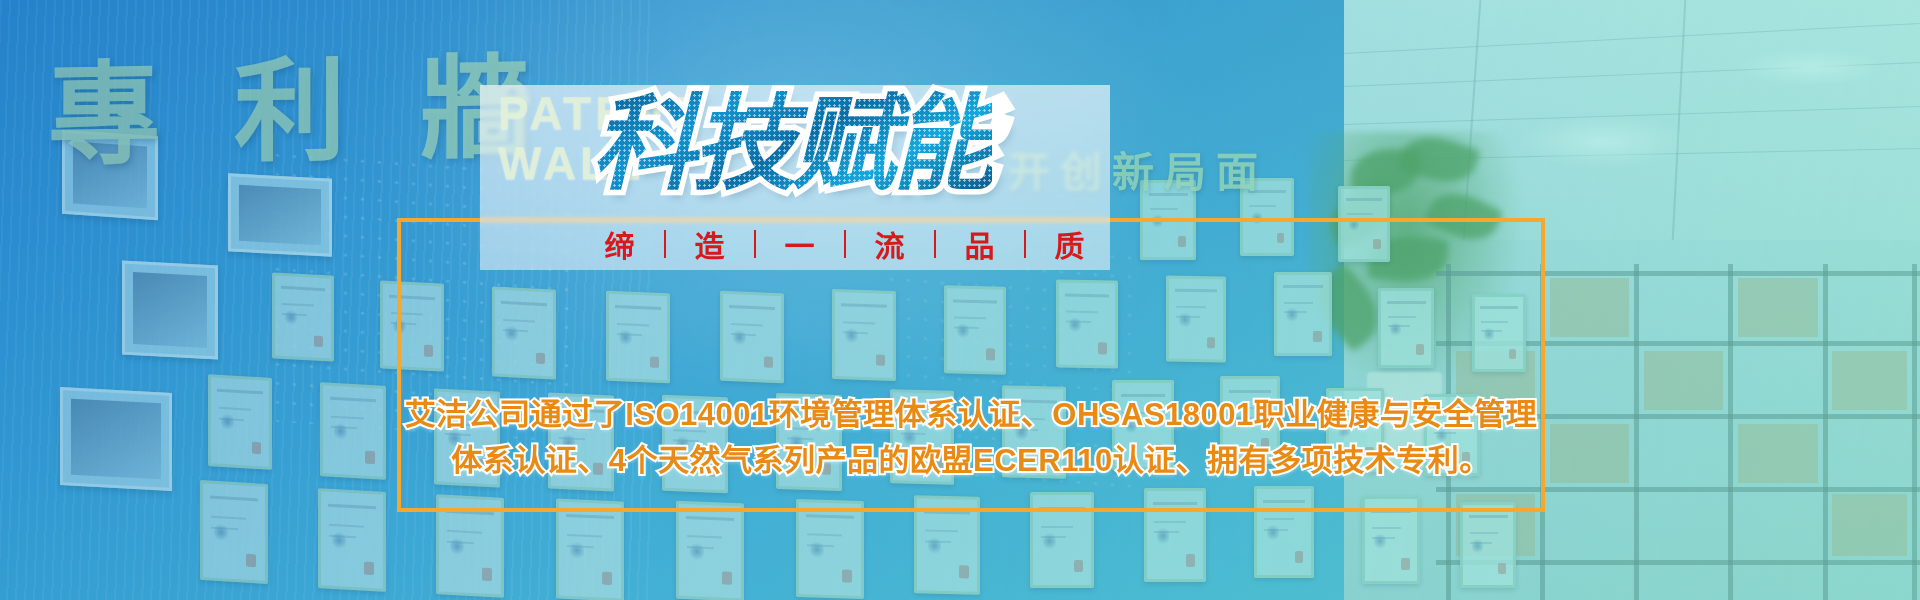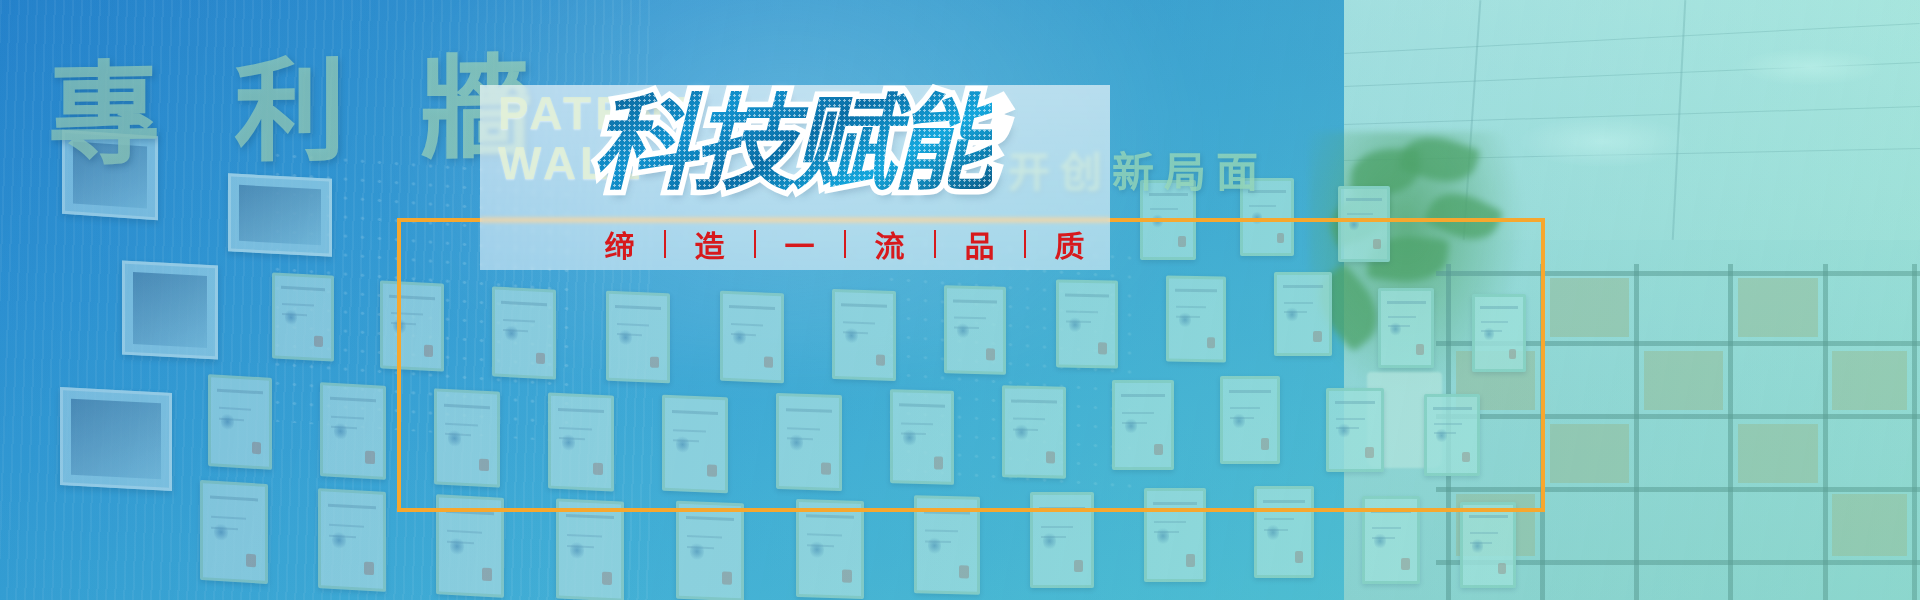--- a/index.html
+++ b/index.html
@@ -538,14 +538,16 @@
     <i class="sep"></i>
     <span class="ch">一</span>
     <i class="sep"></i>
     <span class="ch">流</span>
     <i class="sep"></i>
     <span class="ch">品</span>
     <i class="sep"></i>
     <span class="ch">质</span>
   </div>
 
+  <div class="body-copy">艾洁公司通过了ISO14001环境管理体系认证、OHSAS18001职业健康与安全管理
+体系认证、4个天然气系列产品的欧盟ECER110认证、拥有多项技术专利。</div>
 
 </div>
 
 </body></html>

